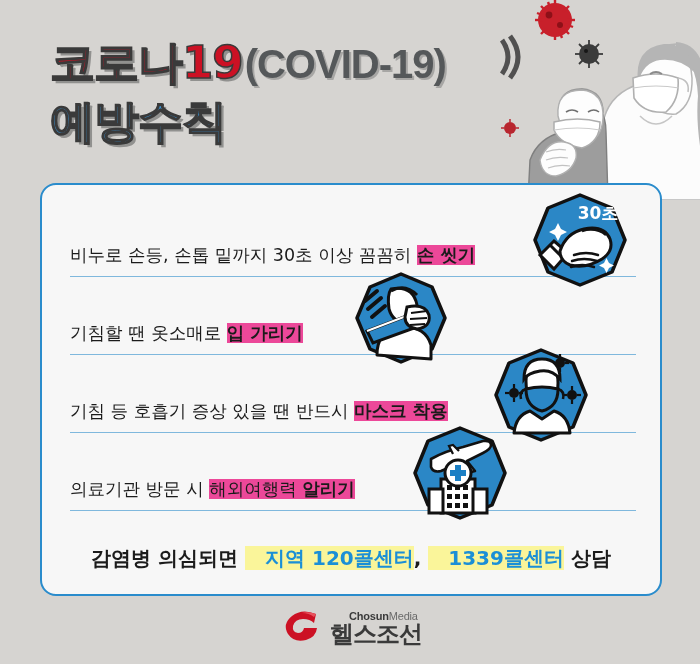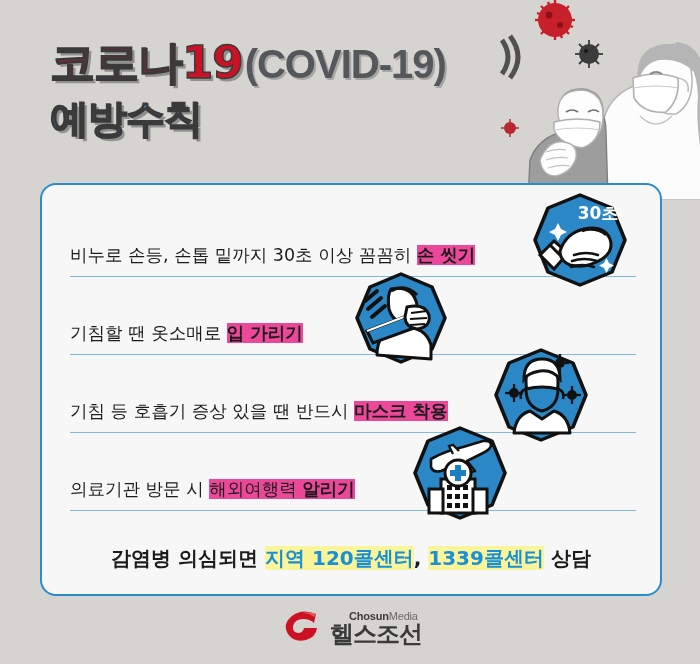--- a/index.html
+++ b/index.html
@@ -21,21 +21,21 @@
     text-shadow:3px 3px 0 rgba(90,90,90,.55);
     font-family:"DejaVu Sans","Liberation Sans",sans-serif;
   }
   .en-gray{
     font-size:40px;font-weight:bold;color:#55585a;
     letter-spacing:-1px;margin-left:2px;
     text-shadow:2px 2px 0 rgba(120,120,120,.5);
     font-family:"Liberation Sans",sans-serif;
   }
   .kr-blue{
-    font-size:39px;font-weight:bold;color:#3a93d4;
+    font-size:45px;font-weight:bold;color:#3a93d4;
     letter-spacing:-1px;
     -webkit-text-stroke:1.5px #3a3a3a;
     text-shadow:3px 3px 0 rgba(90,90,90,.55);
     font-family:"DejaVu Sans","Liberation Sans",sans-serif;
   }
   
   .people{position:absolute;right:0;top:0;width:210px;height:200px;}
   
   .card{
     position:absolute;left:40px;top:183px;width:622px;height:413px;
@@ -54,21 +54,21 @@
     position:absolute;left:28px;width:566px;height:1.5px;
     background:#7fb8dd;bottom:8px;
   }
   .icon{position:absolute;}
   
   .card-footer{
     position:absolute;left:0;bottom:22px;width:100%;text-align:center;
     font-size:20px;font-weight:bold;color:#1b1b1b;white-space:nowrap;
     font-family:"DejaVu Sans","Liberation Sans",sans-serif;
   }
-  .call{background:#faf59a;color:#1b8fd6;}
+  .call{background:#faf59a;color:#1b8fd6;padding-left:20px;}
   .comma{color:#1b1b1b;}
   
   .logo{position:absolute;left:0;bottom:12px;width:700px;height:48px;
         display:flex;align-items:center;justify-content:center;gap:8px;}
   .logo-text{line-height:1;}
   .logo-top{font-size:11px;color:#6a6a6a;letter-spacing:-.2px;}
   .logo-top b{color:#3a3a3a;font-weight:bold;margin-left:19px;}
   .logo-bottom{font-size:24px;font-weight:bold;color:#3a3a3a;letter-spacing:-1px;
                font-family:"DejaVu Sans","Liberation Sans",sans-serif;}
 </style>

